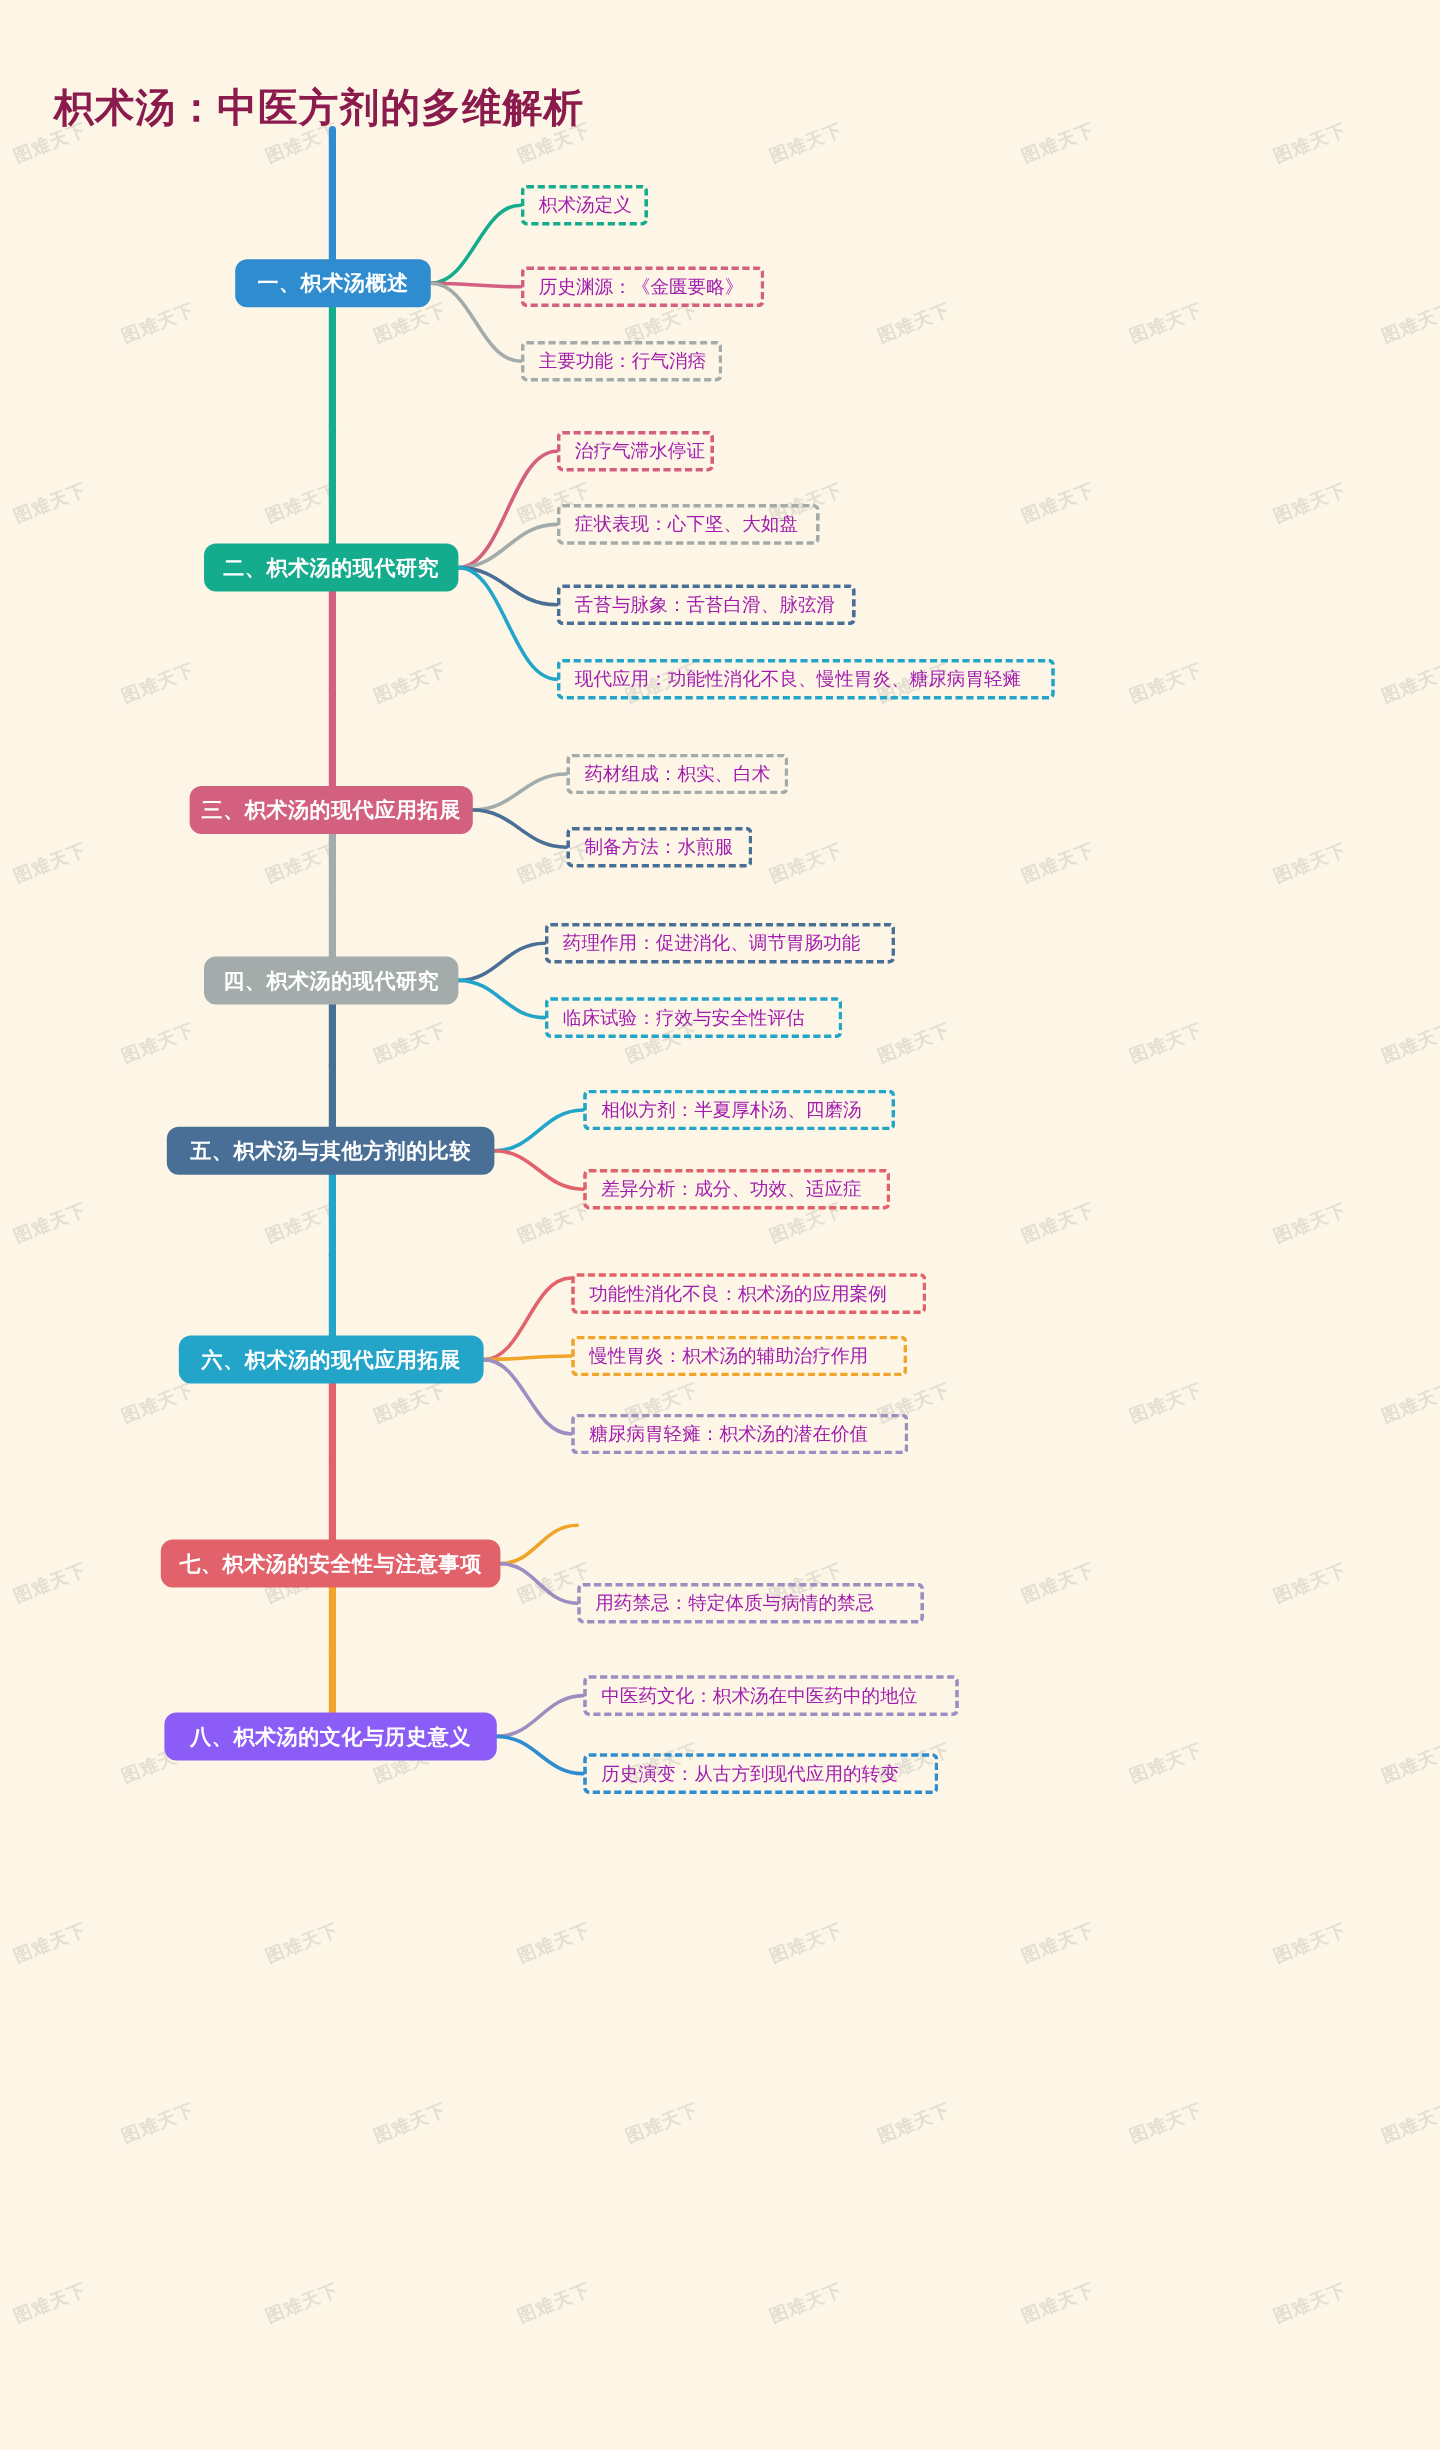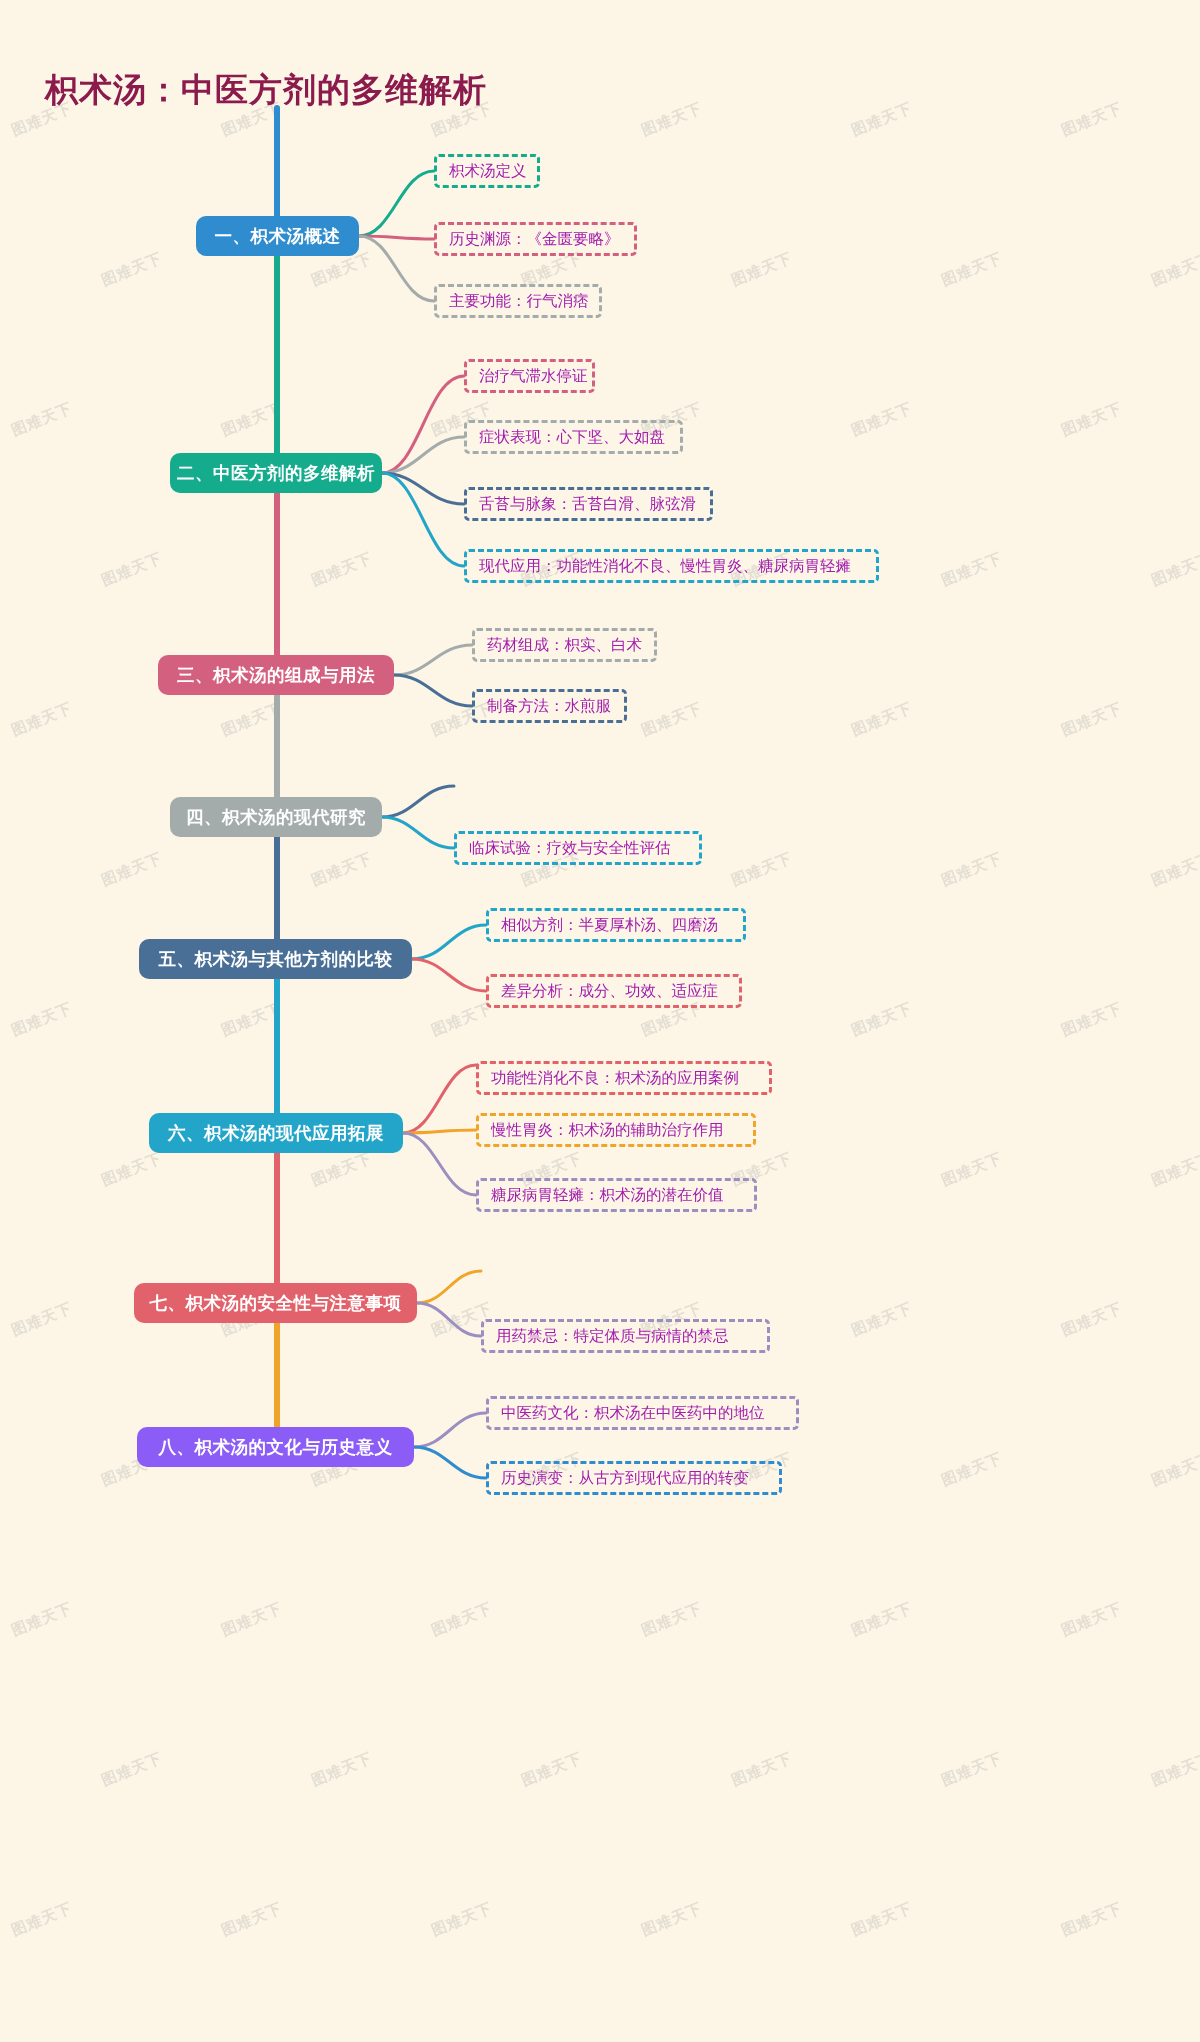--- a/index.html
+++ b/index.html
@@ -238,46 +238,49 @@
       <div class="leaf" style="left: 434px; top: 154px; width: 106px; border-color: rgb(20, 172, 141);">
         <span>枳术汤定义</span>
       </div>
       <div class="leaf" style="left: 434px; top: 222px; width: 203px; border-color: rgb(212, 96, 127);">
         <span>历史渊源：《金匮要略》</span>
       </div>
       <div class="leaf" style="left: 434px; top: 284px; width: 168px; border-color: rgb(163, 172, 171);">
         <span>主要功能：行气消痞</span>
       </div>
       <div class="branch" style="left: 170px; top: 453px; width: 212px; background: rgb(20, 172, 141);">
-        <span>二、中医方剂的多维解析</span>
+        <span>二、枳术汤的现代研究</span>
       </div>
       <div class="leaf" style="left: 464px; top: 359px; width: 131px; border-color: rgb(212, 96, 127);">
         <span>治疗气滞水停证</span>
       </div>
       <div class="leaf" style="left: 464px; top: 420px; width: 219px; border-color: rgb(163, 172, 171);">
         <span>症状表现：心下坚、大如盘</span>
       </div>
       <div class="leaf" style="left: 464px; top: 487px; width: 249px; border-color: rgb(74, 111, 150);">
         <span>舌苔与脉象：舌苔白滑、脉弦滑</span>
       </div>
       <div class="leaf" style="left: 464px; top: 549px; width: 415px; border-color: rgb(34, 165, 201);">
         <span>现代应用：功能性消化不良、慢性胃炎、糖尿病胃轻瘫</span>
       </div>
       <div class="branch" style="left: 158px; top: 655px; width: 236px; background: rgb(212, 96, 127);">
-        <span>三、枳术汤的组成与用法</span>
+        <span>三、枳术汤的现代应用拓展</span>
       </div>
       <div class="leaf" style="left: 472px; top: 628px; width: 185px; border-color: rgb(163, 172, 171);">
         <span>药材组成：枳实、白术</span>
       </div>
       <div class="leaf" style="left: 472px; top: 689px; width: 155px; border-color: rgb(74, 111, 150);">
         <span>制备方法：水煎服</span>
       </div>
       <div class="branch" style="left: 170px; top: 797px; width: 212px; background: rgb(163, 172, 171);">
         <span>四、枳术汤的现代研究</span>
       </div>
+      <div class="leaf" style="left: 454px; top: 769px; width: 292px; border-color: rgb(74, 111, 150);">
+        <span>药理作用：促进消化、调节胃肠功能</span>
+      </div>
       <div class="leaf" style="left: 454px; top: 831px; width: 248px; border-color: rgb(34, 165, 201);">
         <span>临床试验：疗效与安全性评估</span>
       </div>
       <div class="branch" style="left: 139px; top: 939px; width: 273px; background: rgb(74, 111, 150);">
         <span>五、枳术汤与其他方剂的比较</span>
       </div>
       <div class="leaf" style="left: 486px; top: 908px; width: 260px; border-color: rgb(34, 165, 201);">
         <span>相似方剂：半夏厚朴汤、四磨汤</span>
       </div>
       <div class="leaf" style="left: 486px; top: 974px; width: 256px; border-color: rgb(226, 98, 107);">

